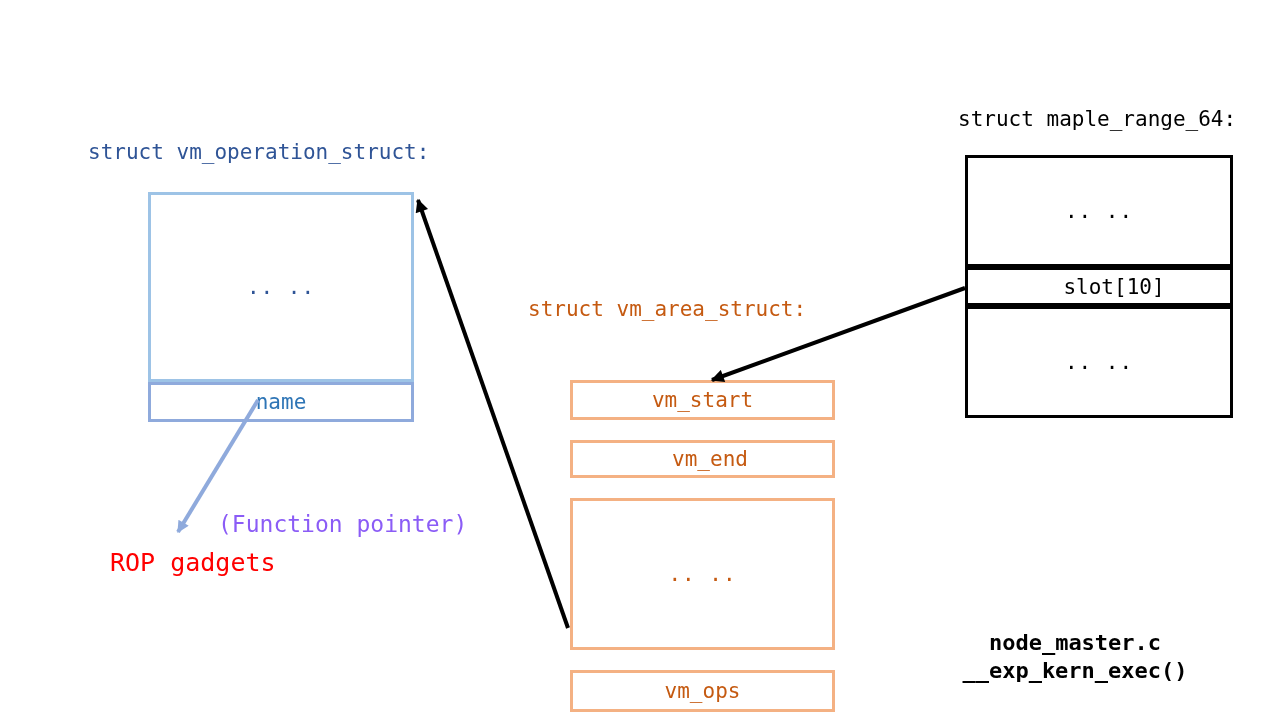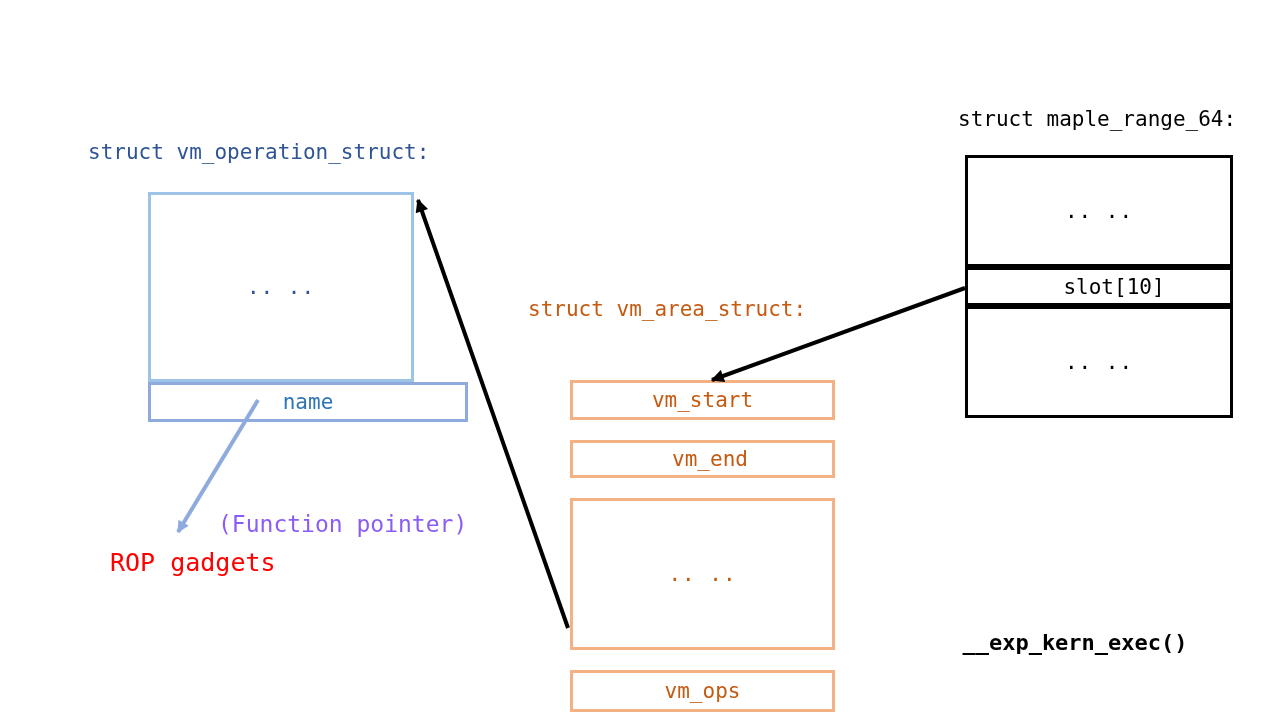--- a/index.html
+++ b/index.html
@@ -41,21 +41,21 @@
 
   <div class="abs struct-title title-blue" style="left:88px;top:140px;">struct vm_operation_struct:</div>
 
   <div class="abs struct-title title-orange" style="left:528px;top:297px;">struct vm_area_struct:</div>
 
   <div class="abs struct-title title-black" style="left:958px;top:107px;">struct maple_range_64:</div>
 
   <div class="abs cell blue-main" style="left:148px;top:192px;width:266px;height:190px;">
     <span class="dots">.. ..</span>
   </div>
-  <div class="abs cell blue-name" style="left:148px;top:382px;width:320px;height:40px;">
+  <div class="abs cell blue-name" style="left:148px;top:382px;width:266px;height:40px;">
     <span>name</span>
   </div>
 
   <div class="abs orange-col" style="left:570px;top:380px;width:265px;">
     <div class="cell orange-cell" style="height:40px;">vm_start</div>
     <div class="cell orange-cell" style="height:38px;padding-left:15px;">vm_end</div>
     <div class="cell orange-cell dots" style="height:152px;">.. ..</div>
     <div class="cell orange-cell" style="height:42px;">vm_ops</div>
   </div>
 
@@ -63,20 +63,21 @@
     <div class="cell black-cell dots" style="height:112px;">.. ..</div>
     <div class="cell black-cell" style="height:39px;padding-left:30px;">slot[10]</div>
     <div class="cell black-cell dots" style="height:112px;">.. ..</div>
   </div>
 
   <div class="abs note-blue" style="left:218px;top:466px;">(Function pointer)</div>
 
   <div class="abs note-red" style="left:110px;top:548px;">ROP gadgets</div>
 
   <div class="abs footer" style="left:930px;top:629px;width:290px;">
+    <div>node_master.c</div>
     <div>__exp_kern_exec()</div>
   </div>
 
   <svg class="arrows" width="1280" height="720" viewBox="0 0 1280 720">
     <defs>
       <marker id="ah-black" viewBox="0 0 10 10" refX="9" refY="5" markerWidth="16" markerHeight="13" markerUnits="userSpaceOnUse" orient="auto">
         <path d="M0,0 L10,5 L0,10 z" fill="#000000"></path>
       </marker>
       <marker id="ah-blue" viewBox="0 0 10 10" refX="9" refY="5" markerWidth="15" markerHeight="12" markerUnits="userSpaceOnUse" orient="auto">
         <path d="M0,0 L10,5 L0,10 z" fill="#8FAADC"></path>

